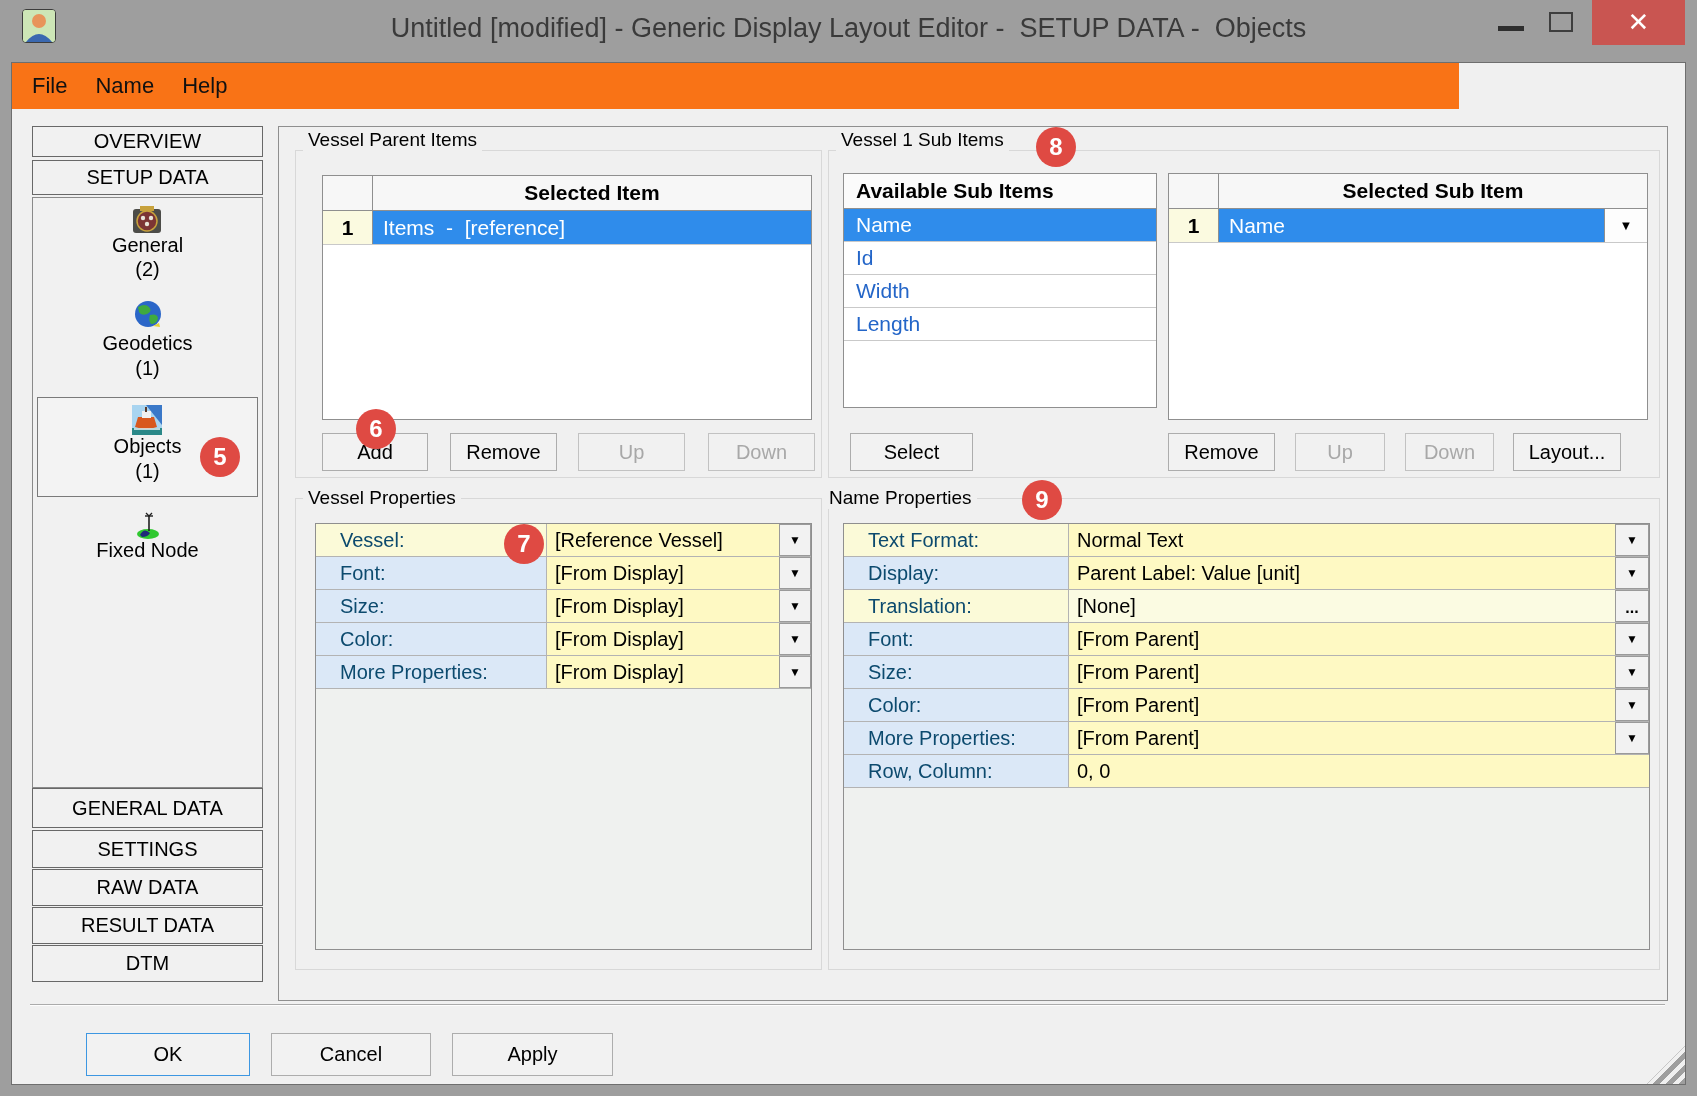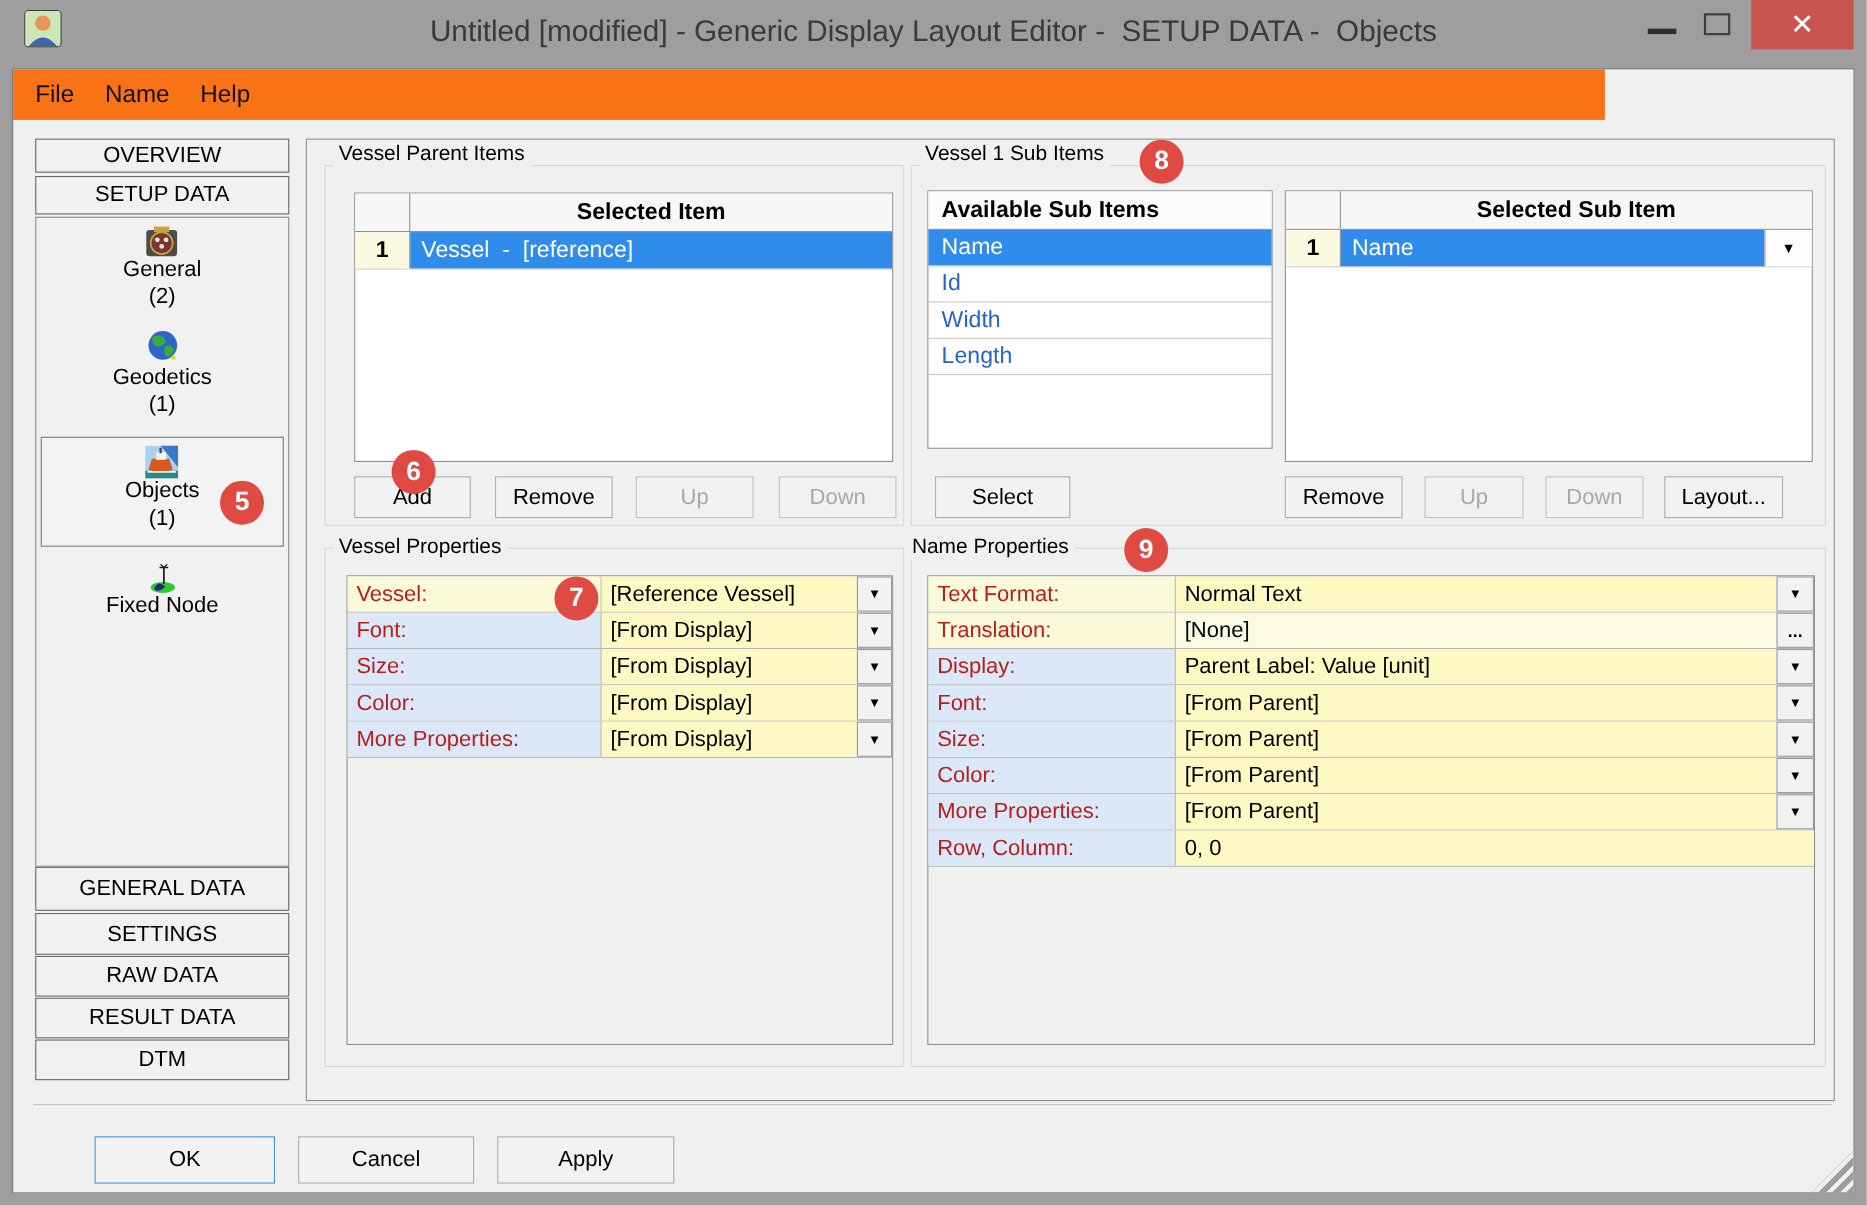--- a/index.html
+++ b/index.html
@@ -40,21 +40,21 @@
   .tbl-hdr { display:flex; height:35px; border-bottom:1px solid #8f8f8f; background:#f7f7f7; }
   .num-col { width:50px; border-right:1px solid #8f8f8f; display:flex; align-items:center; justify-content:center; }
   .hdr-cell { flex:1; display:flex; align-items:center; justify-content:center; font-weight:bold; font-size:21px; color:#000; }
   .tbl-row { display:flex; height:34px; border-bottom:1px solid #c9c9c9; }
   .num-cell { width:50px; background:#fbfae0; border-right:1px solid #8f8f8f; display:flex; align-items:center; justify-content:center; font-weight:bold; font-size:21px; }
   .sel-cell { flex:1; background:#2f8ceb; color:#fff; display:flex; align-items:center; padding-left:10px; font-size:21px; white-space:pre; }
 
   
   .ptable { border:1px solid #8f8f8f; background:#eff1ef; }
   .prow { display:flex; height:33px; border-bottom:1px solid #b3b3b3; }
-  .plabel { display:flex; align-items:center; padding-left:8px; font-size:20px; color:#b91c1c; border-right:1px solid #b3b3b3; }
+  .plabel { display:flex; align-items:center; padding-left:24px; font-size:20px; color:#0c4a6e; border-right:1px solid #b3b3b3; }
   .plabel.yellow { background:#fbfad8; }
   .plabel.blue { background:#dbe8f7; }
   .pvalue { flex:1; background:#fef9c3; display:flex; align-items:center; padding-left:8px; font-size:20px; color:#000; }
   .pvalue.yellow { background:#fbfbe2; }
   .ddbtn { background:#f2f2f2; border:1px solid #9a9a9a; display:flex; align-items:center; justify-content:center; }
   .ddbtn::after { content:"▼"; font-size:12px; color:#000; }
   .ellipsisbtn { background:#f2f2f2; border:1px solid #9a9a9a; display:flex; align-items:flex-end; justify-content:center; font-size:16px; font-weight:bold; padding-bottom:4px; }
   .vp-label { width:231px; } .vp-dd { width:32px; }
   .np-label { width:225px; } .np-dd { width:34px; }
 
@@ -175,21 +175,21 @@
   <div class="abs groupbox" style="left:295px;top:150px;width:527px;height:328px;"></div>
   <div class="abs group-label" style="left:303px;top:129px;">Vessel Parent Items</div>
 
   <div class="abs tbl" style="left:322px;top:175px;width:490px;height:245px;">
     <div class="tbl-hdr">
       <div class="num-col"></div>
       <div class="hdr-cell">Selected Item</div>
     </div>
     <div class="tbl-row">
       <div class="num-cell">1</div>
-      <div class="sel-cell">Vessel  -  [reference]</div>
+      <div class="sel-cell">Items  -  [reference]</div>
     </div>
   </div>
 
   <div class="abs badge" style="left:356px;top:409px;">6</div>
   <div class="abs btn" style="left:322px;top:433px;width:106px;height:38px;">Add</div>
   <div class="abs btn" style="left:450px;top:433px;width:107px;height:38px;">Remove</div>
   <div class="abs btn disabled" style="left:578px;top:433px;width:107px;height:38px;">Up</div>
   <div class="abs btn disabled" style="left:708px;top:433px;width:107px;height:38px;">Down</div>
 
   <div class="abs groupbox" style="left:295px;top:498px;width:527px;height:472px;"></div>
@@ -258,28 +258,28 @@
   <div class="abs group-label" style="left:824px;top:487px;">Name Properties</div>
   <div class="abs badge" style="left:1022px;top:480px;">9</div>
 
   <div class="abs ptable" style="left:843px;top:523px;width:807px;height:427px;">
     <div class="prow">
       <div class="plabel np-label yellow">Text Format:</div>
       <div class="pvalue">Normal Text</div>
       <div class="ddbtn np-dd"></div>
     </div>
     <div class="prow">
+      <div class="plabel np-label blue">Display:</div>
+      <div class="pvalue">Parent Label: Value [unit]</div>
+      <div class="ddbtn np-dd"></div>
+    </div>
+    <div class="prow">
       <div class="plabel np-label yellow">Translation:</div>
       <div class="pvalue yellow">[None]</div>
       <div class="ellipsisbtn np-dd">...</div>
-    </div>
-    <div class="prow">
-      <div class="plabel np-label blue">Display:</div>
-      <div class="pvalue">Parent Label: Value [unit]</div>
-      <div class="ddbtn np-dd"></div>
     </div>
     <div class="prow">
       <div class="plabel np-label blue">Font:</div>
       <div class="pvalue">[From Parent]</div>
       <div class="ddbtn np-dd"></div>
     </div>
     <div class="prow">
       <div class="plabel np-label blue">Size:</div>
       <div class="pvalue">[From Parent]</div>
       <div class="ddbtn np-dd"></div>

